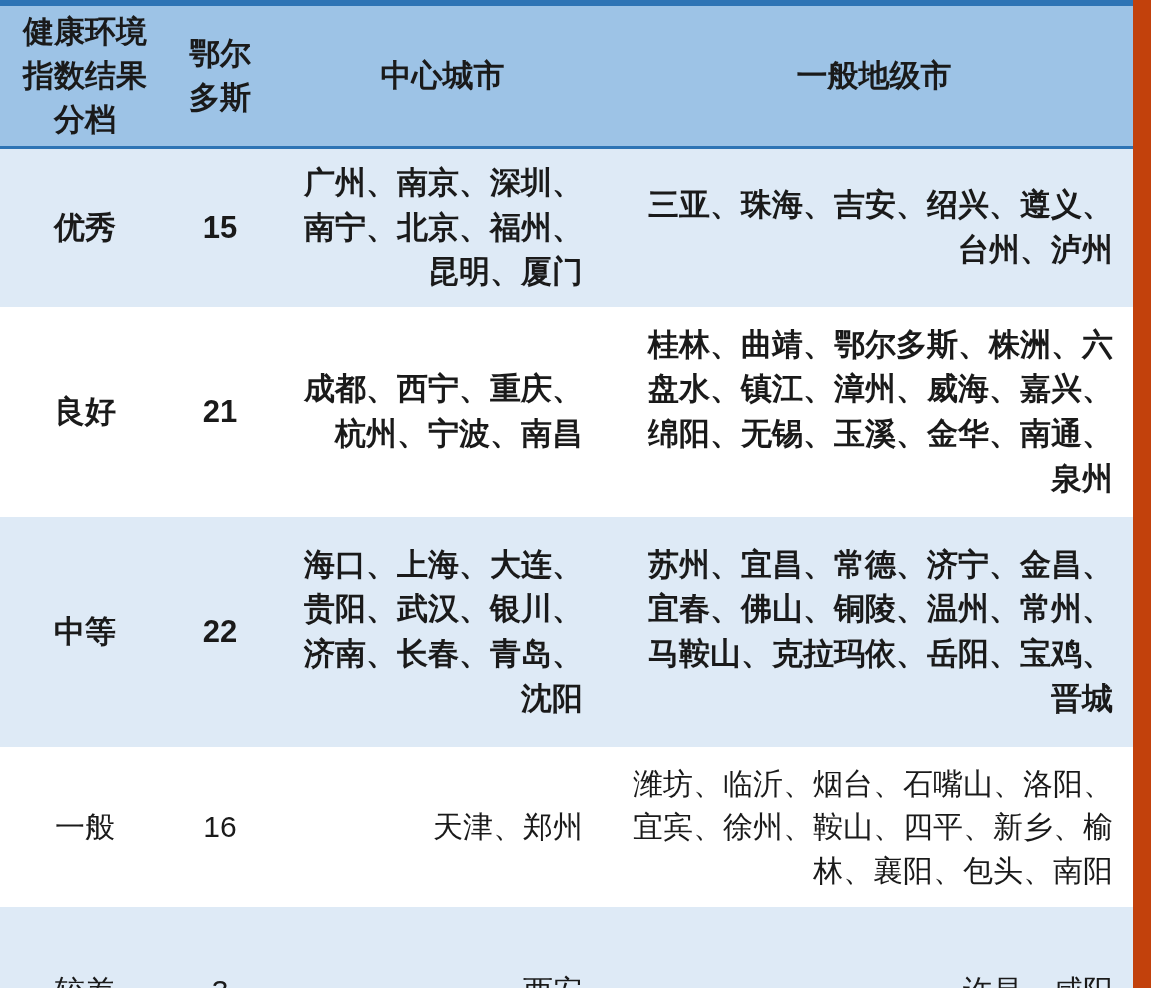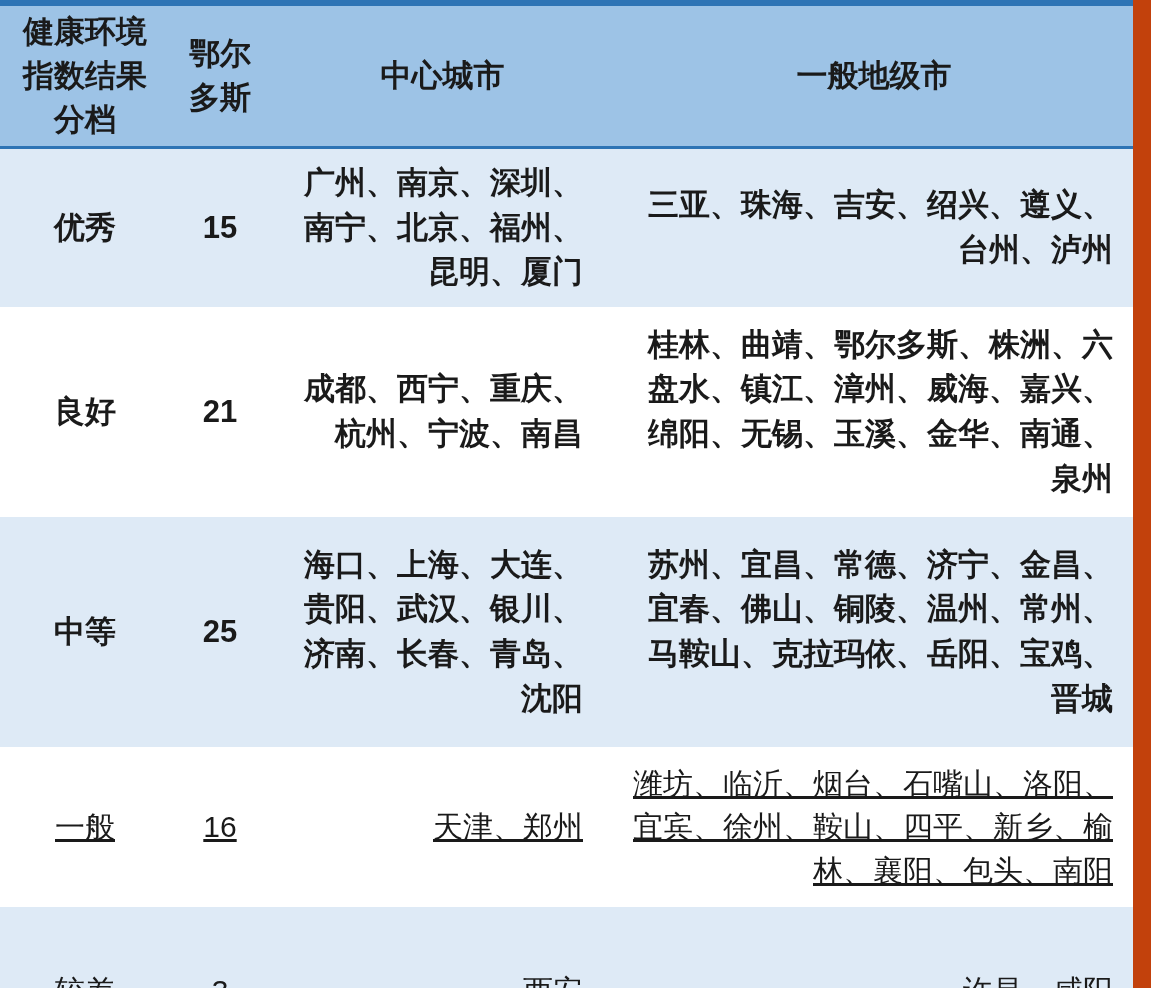--- a/index.html
+++ b/index.html
@@ -51,21 +51,21 @@
   tr.r-bold   td { font-weight: bold; font-size: 31px; }
   tr.r-normal td { font-weight: 400;  font-size: 30px; }
 
   td.tier-cell, td.count-cell { text-align: center; }
   td.central-cell    { text-align: right; padding: 10px 32px 10px 13px; }
   td.prefecture-cell { text-align: right; padding: 10px 20px 10px 18px; }
 
   tr.row-excellent td { height: 138px; }
   tr.row-good      td { height: 190px; }
   tr.row-medium    td { height: 210px; }
-  tr.row-fair      td { height: 140px; text-decoration: underline; }
+  tr.row-fair      td { height: 140px; }
   tr.row-poor      td { height: 148px; }
 </style>
 </head>
 <body>
 
 <div class="page">
   <table class="hei-table">
     <colgroup>
       <col class="c-tier">
       <col class="c-count">
@@ -88,21 +88,21 @@
         <td class="prefecture-cell">三亚、珠海、吉安、绍兴、遵义、台州、泸州</td>
       </tr>
       <tr class="row-good r-white r-bold">
         <td class="tier-cell">良好</td>
         <td class="count-cell">21</td>
         <td class="central-cell">成都、西宁、重庆、杭州、宁波、南昌</td>
         <td class="prefecture-cell">桂林、曲靖、鄂尔多斯、株洲、六盘水、镇江、漳州、威海、嘉兴、绵阳、无锡、玉溪、金华、南通、泉州</td>
       </tr>
       <tr class="row-medium r-alt r-bold">
         <td class="tier-cell">中等</td>
-        <td class="count-cell">25</td>
+        <td class="count-cell">22</td>
         <td class="central-cell">海口、上海、大连、贵阳、武汉、银川、济南、长春、青岛、沈阳</td>
         <td class="prefecture-cell">苏州、宜昌、常德、济宁、金昌、宜春、佛山、铜陵、温州、常州、马鞍山、克拉玛依、岳阳、宝鸡、晋城</td>
       </tr>
       <tr class="row-fair r-white r-normal">
         <td class="tier-cell">一般</td>
         <td class="count-cell">16</td>
         <td class="central-cell">天津、郑州</td>
         <td class="prefecture-cell">潍坊、临沂、烟台、石嘴山、洛阳、宜宾、徐州、鞍山、四平、新乡、榆林、襄阳、包头、南阳</td>
       </tr>
       <tr class="row-poor r-alt r-normal">

